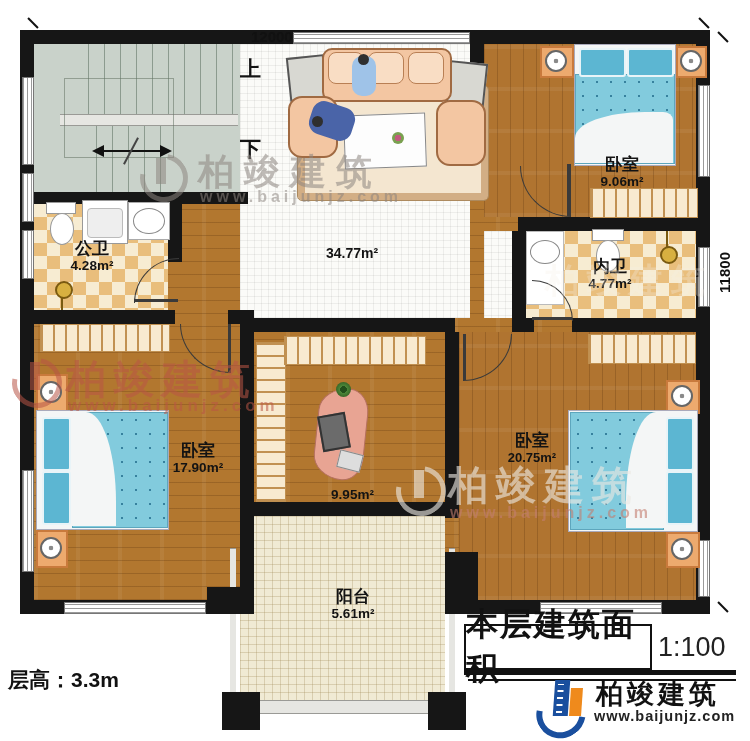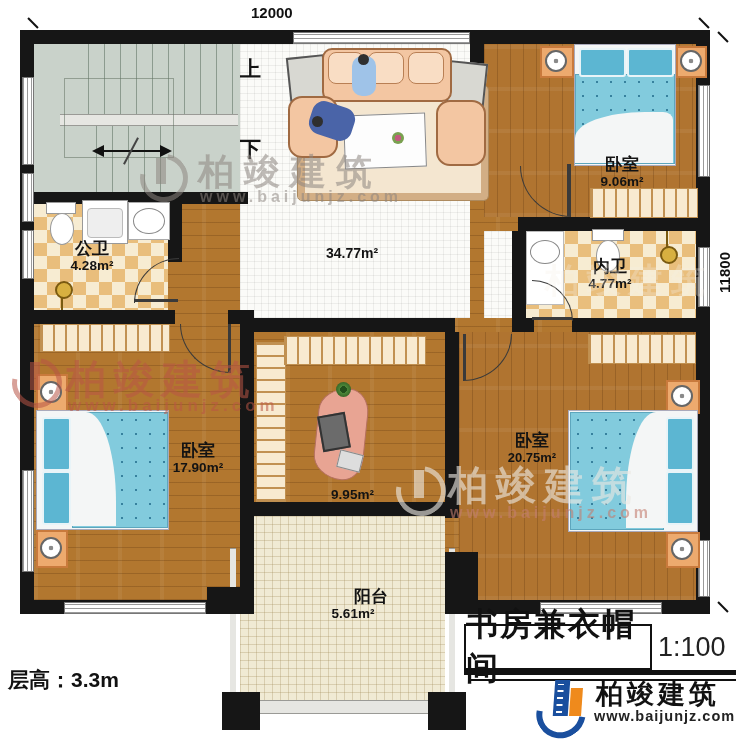--- a/index.html
+++ b/index.html
@@ -201,24 +201,24 @@
   <div class="room-label" style="left:572px;top:175px;width:100px;font-size:13.5px;">9.06m²</div>
   <div class="room-label" style="left:52px;top:240px;width:80px;font-size:17px;">公卫</div>
   <div class="room-label" style="left:48px;top:259px;width:88px;font-size:13.5px;">4.28m²</div>
   <div class="room-label" style="left:568px;top:258px;width:84px;font-size:17px;">内卫</div>
   <div class="room-label" style="left:564px;top:277px;width:92px;font-size:13.5px;">4.77m²</div>
   <div class="room-label" style="left:158px;top:442px;width:80px;font-size:17px;">卧室</div>
   <div class="room-label" style="left:154px;top:461px;width:88px;font-size:13.5px;text-align:center;">17.90m²</div>
   <div class="room-label" style="left:310px;top:488px;width:85px;font-size:13.5px;">9.95m²</div>
   <div class="room-label" style="left:492px;top:432px;width:80px;font-size:17px;">卧室</div>
   <div class="room-label" style="left:486px;top:451px;width:92px;font-size:13px;">20.75m²</div>
-  <div class="room-label" style="left:318px;top:588px;width:70px;font-size:17px;text-align:right;">阳台</div>
+  <div class="room-label" style="left:318px;top:588px;width:70px;font-size:17px;">阳台</div>
   <div class="room-label" style="left:322px;top:607px;width:62px;font-size:13.5px;">5.61m²</div>
 
-  <div class="dim" style="left:251px;top:4px;">12000</div>
+  <div class="dim" style="left:251px;top:28px;">12000</div>
   <div class="tick" style="left:26px;top:22px;"></div>
   <div class="tick" style="left:697px;top:22px;"></div>
   <div class="dim" style="left:716px;top:252px;writing-mode:vertical-rl;transform:rotate(180deg);">11800</div>
   <div class="tick" style="left:716px;top:36px;"></div>
   <div class="tick" style="left:716px;top:606px;"></div>
 
   <div class="wm" style="left:140px;top:152px;color:rgba(140,133,128,.55);">
     <span class="wm-ring" style="left:0;top:2px;width:38px;height:38px;"></span>
     <span class="wm-bar" style="left:16px;top:6px;width:10px;height:26px;"></span>
     <span class="abs" style="left:58px;top:-4px;font-size:36px;letter-spacing:10px;">柏竣建筑</span>
@@ -234,21 +234,21 @@
     <span class="wm-ring" style="left:0;top:8px;width:40px;height:40px;"></span>
     <span class="wm-bar" style="left:18px;top:12px;width:10px;height:28px;"></span>
     <span class="abs" style="left:52px;top:0;font-size:40px;letter-spacing:8px;">柏竣建筑</span>
     <span class="abs" style="left:54px;top:46px;font-size:16px;letter-spacing:4px;color:rgba(195,125,112,.6);">www.baijunjz.com</span>
   </div>
   <div class="wm" style="left:545px;top:258px;color:rgba(245,240,230,.30);font-size:34px;letter-spacing:8px;">柏竣建筑</div>
 
   <div class="abs" style="left:8px;top:666px;font-size:21px;font-weight:bold;">层高：3.3m</div>
 
   <div class="abs" style="left:464px;top:624px;width:184px;height:42px;border:2.5px solid #111;display:flex;align-items:center;justify-content:center;">
-    <span style="font-size:32px;font-weight:bold;letter-spacing:2px;">书房兼衣帽间</span>
+    <span style="font-size:32px;font-weight:bold;letter-spacing:2px;">本层建筑面积</span>
   </div>
   <div class="abs" style="left:658px;top:632px;font-size:27px;color:#222;">1:100</div>
   <div class="abs" style="left:464px;top:670px;width:272px;height:5px;background:#111;"></div>
   <div class="abs" style="left:468px;top:679px;width:268px;height:2px;background:#111;"></div>
 
   <div class="abs" style="left:536px;top:680px;width:54px;height:50px;">
     <span class="abs" style="left:0;top:10px;width:38px;height:36px;border:6px solid #1a4f9e;border-radius:50%;border-top-color:transparent;border-right-color:transparent;transform:rotate(-35deg);"></span>
     <span class="abs" style="left:18px;top:0;width:15px;height:36px;background:#1a4f9e;transform:skewX(-4deg);background-image:repeating-linear-gradient(0deg,#fff 0 2px,transparent 2px 7px);background-size:6px 100%;background-repeat:no-repeat;background-position:3px 4px;"></span>
     <span class="abs" style="left:34px;top:8px;width:12px;height:28px;background:#ef8a1c;transform:skewX(-4deg);"></span>
   </div>

